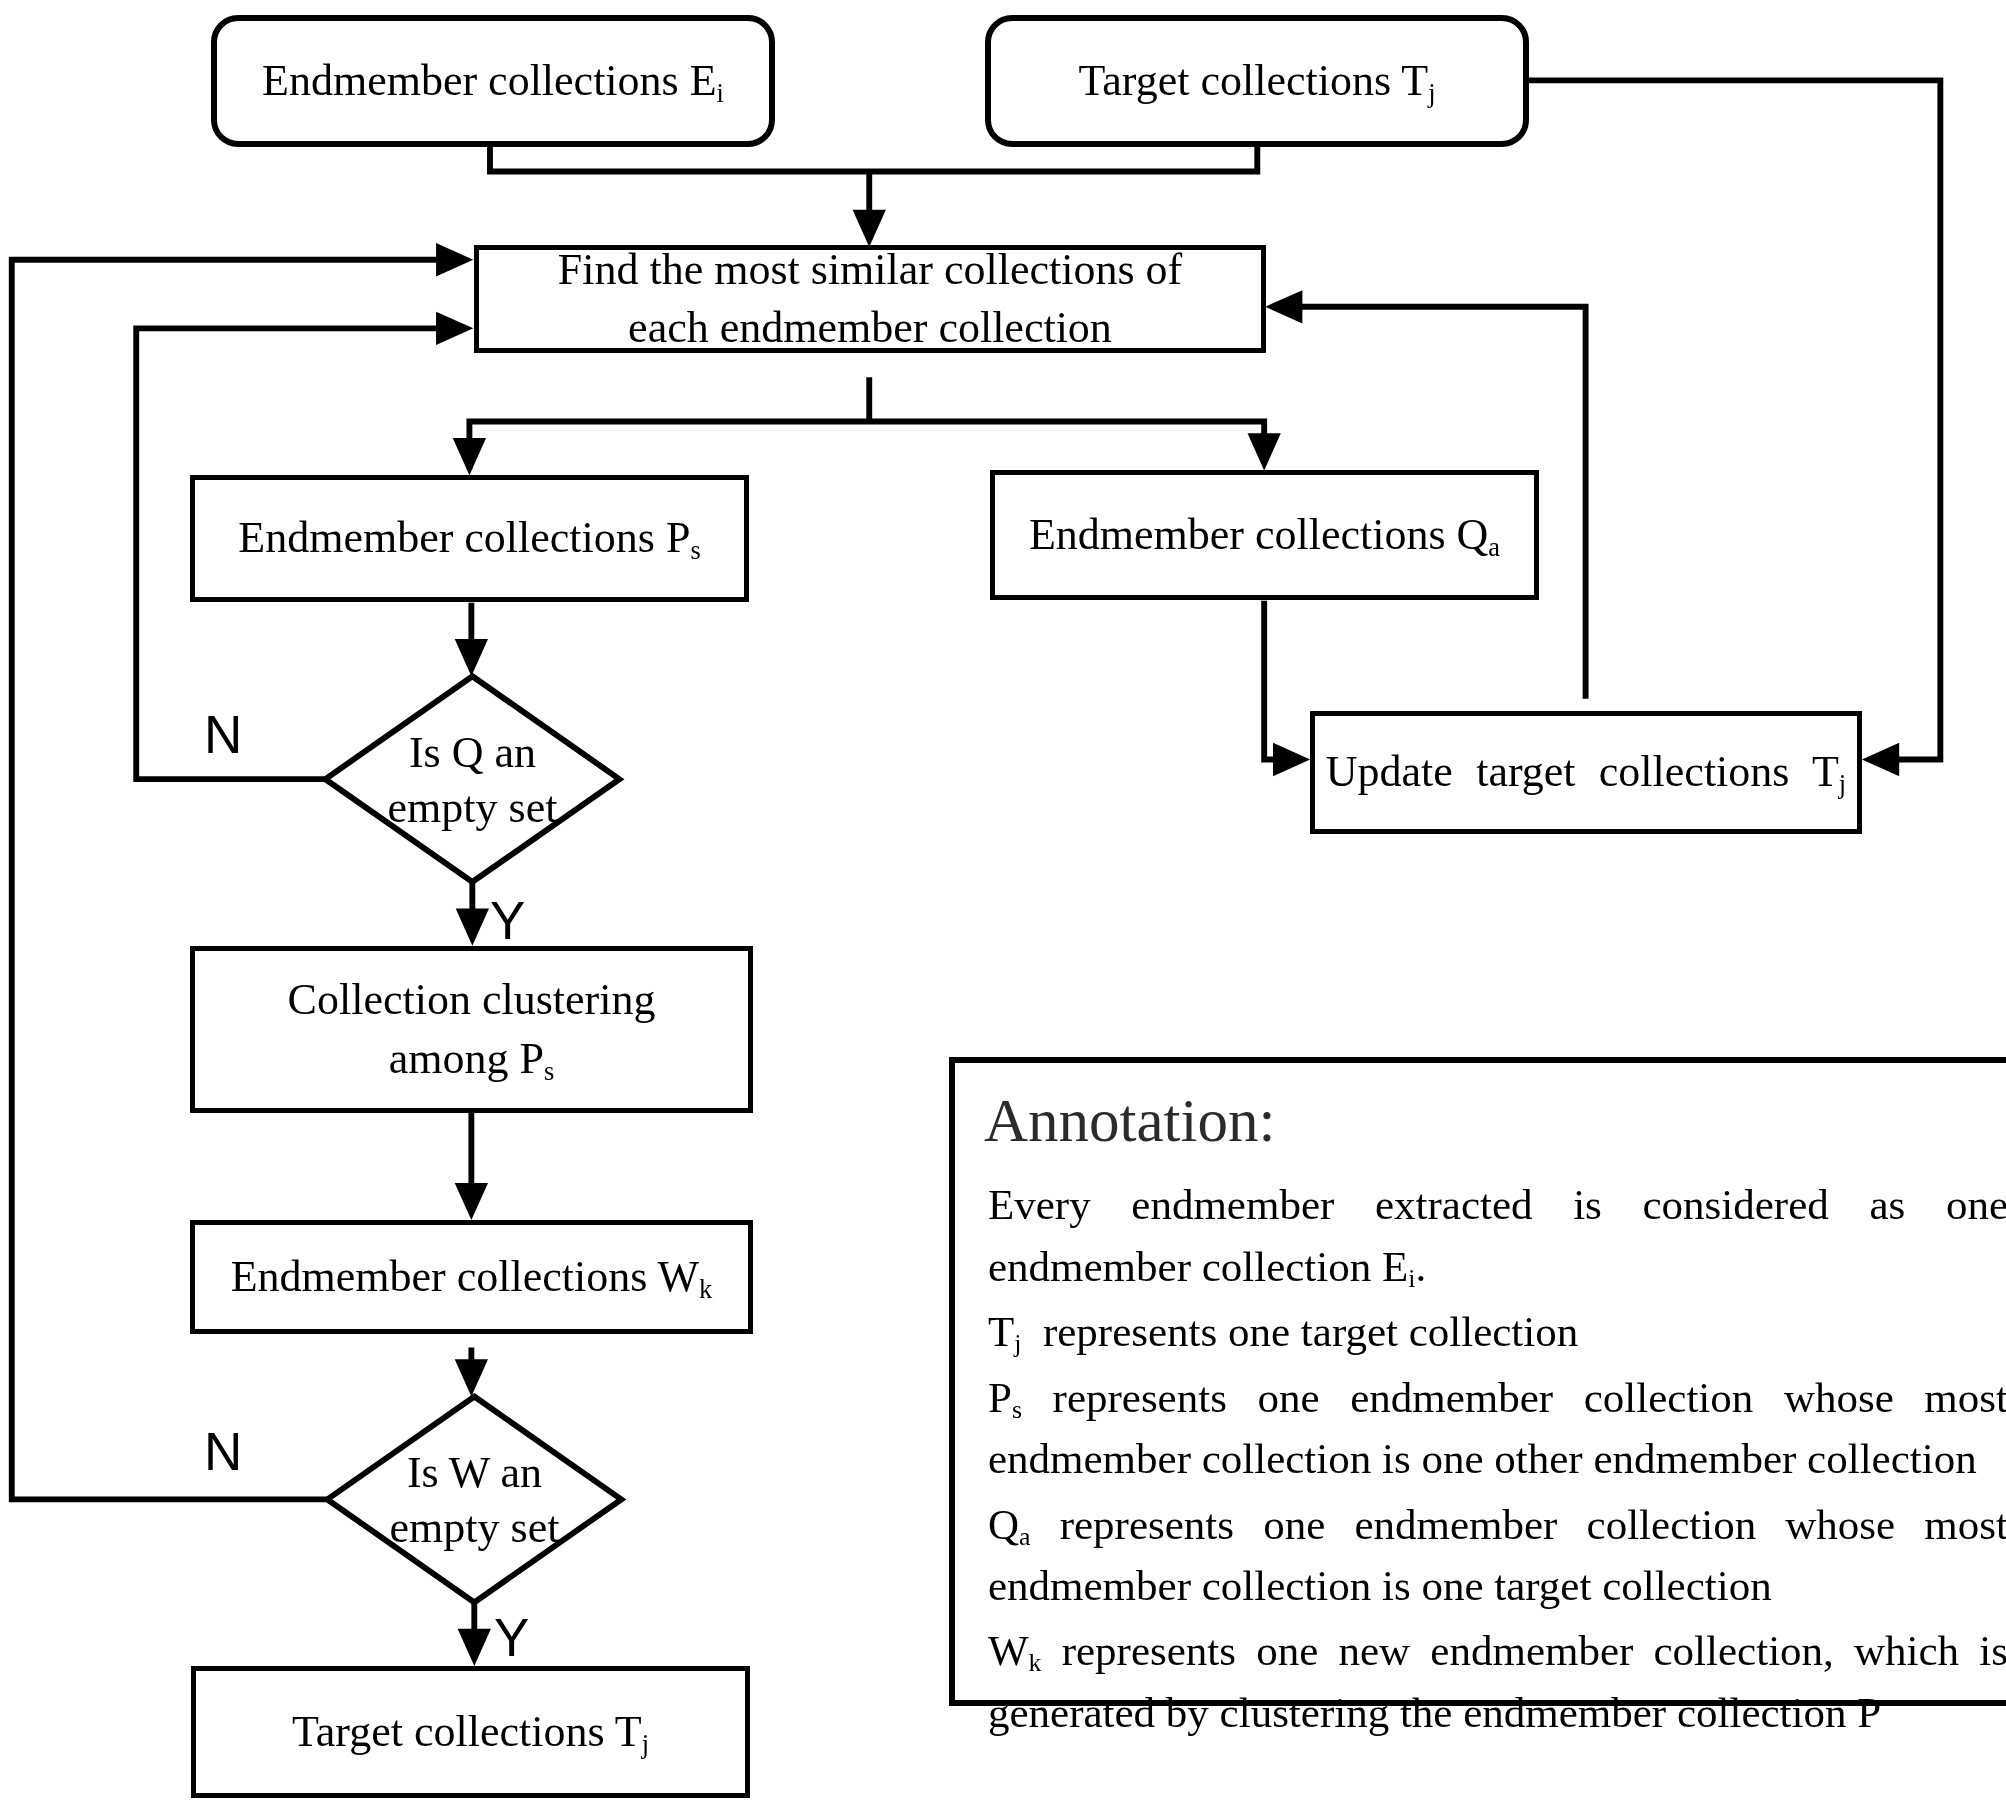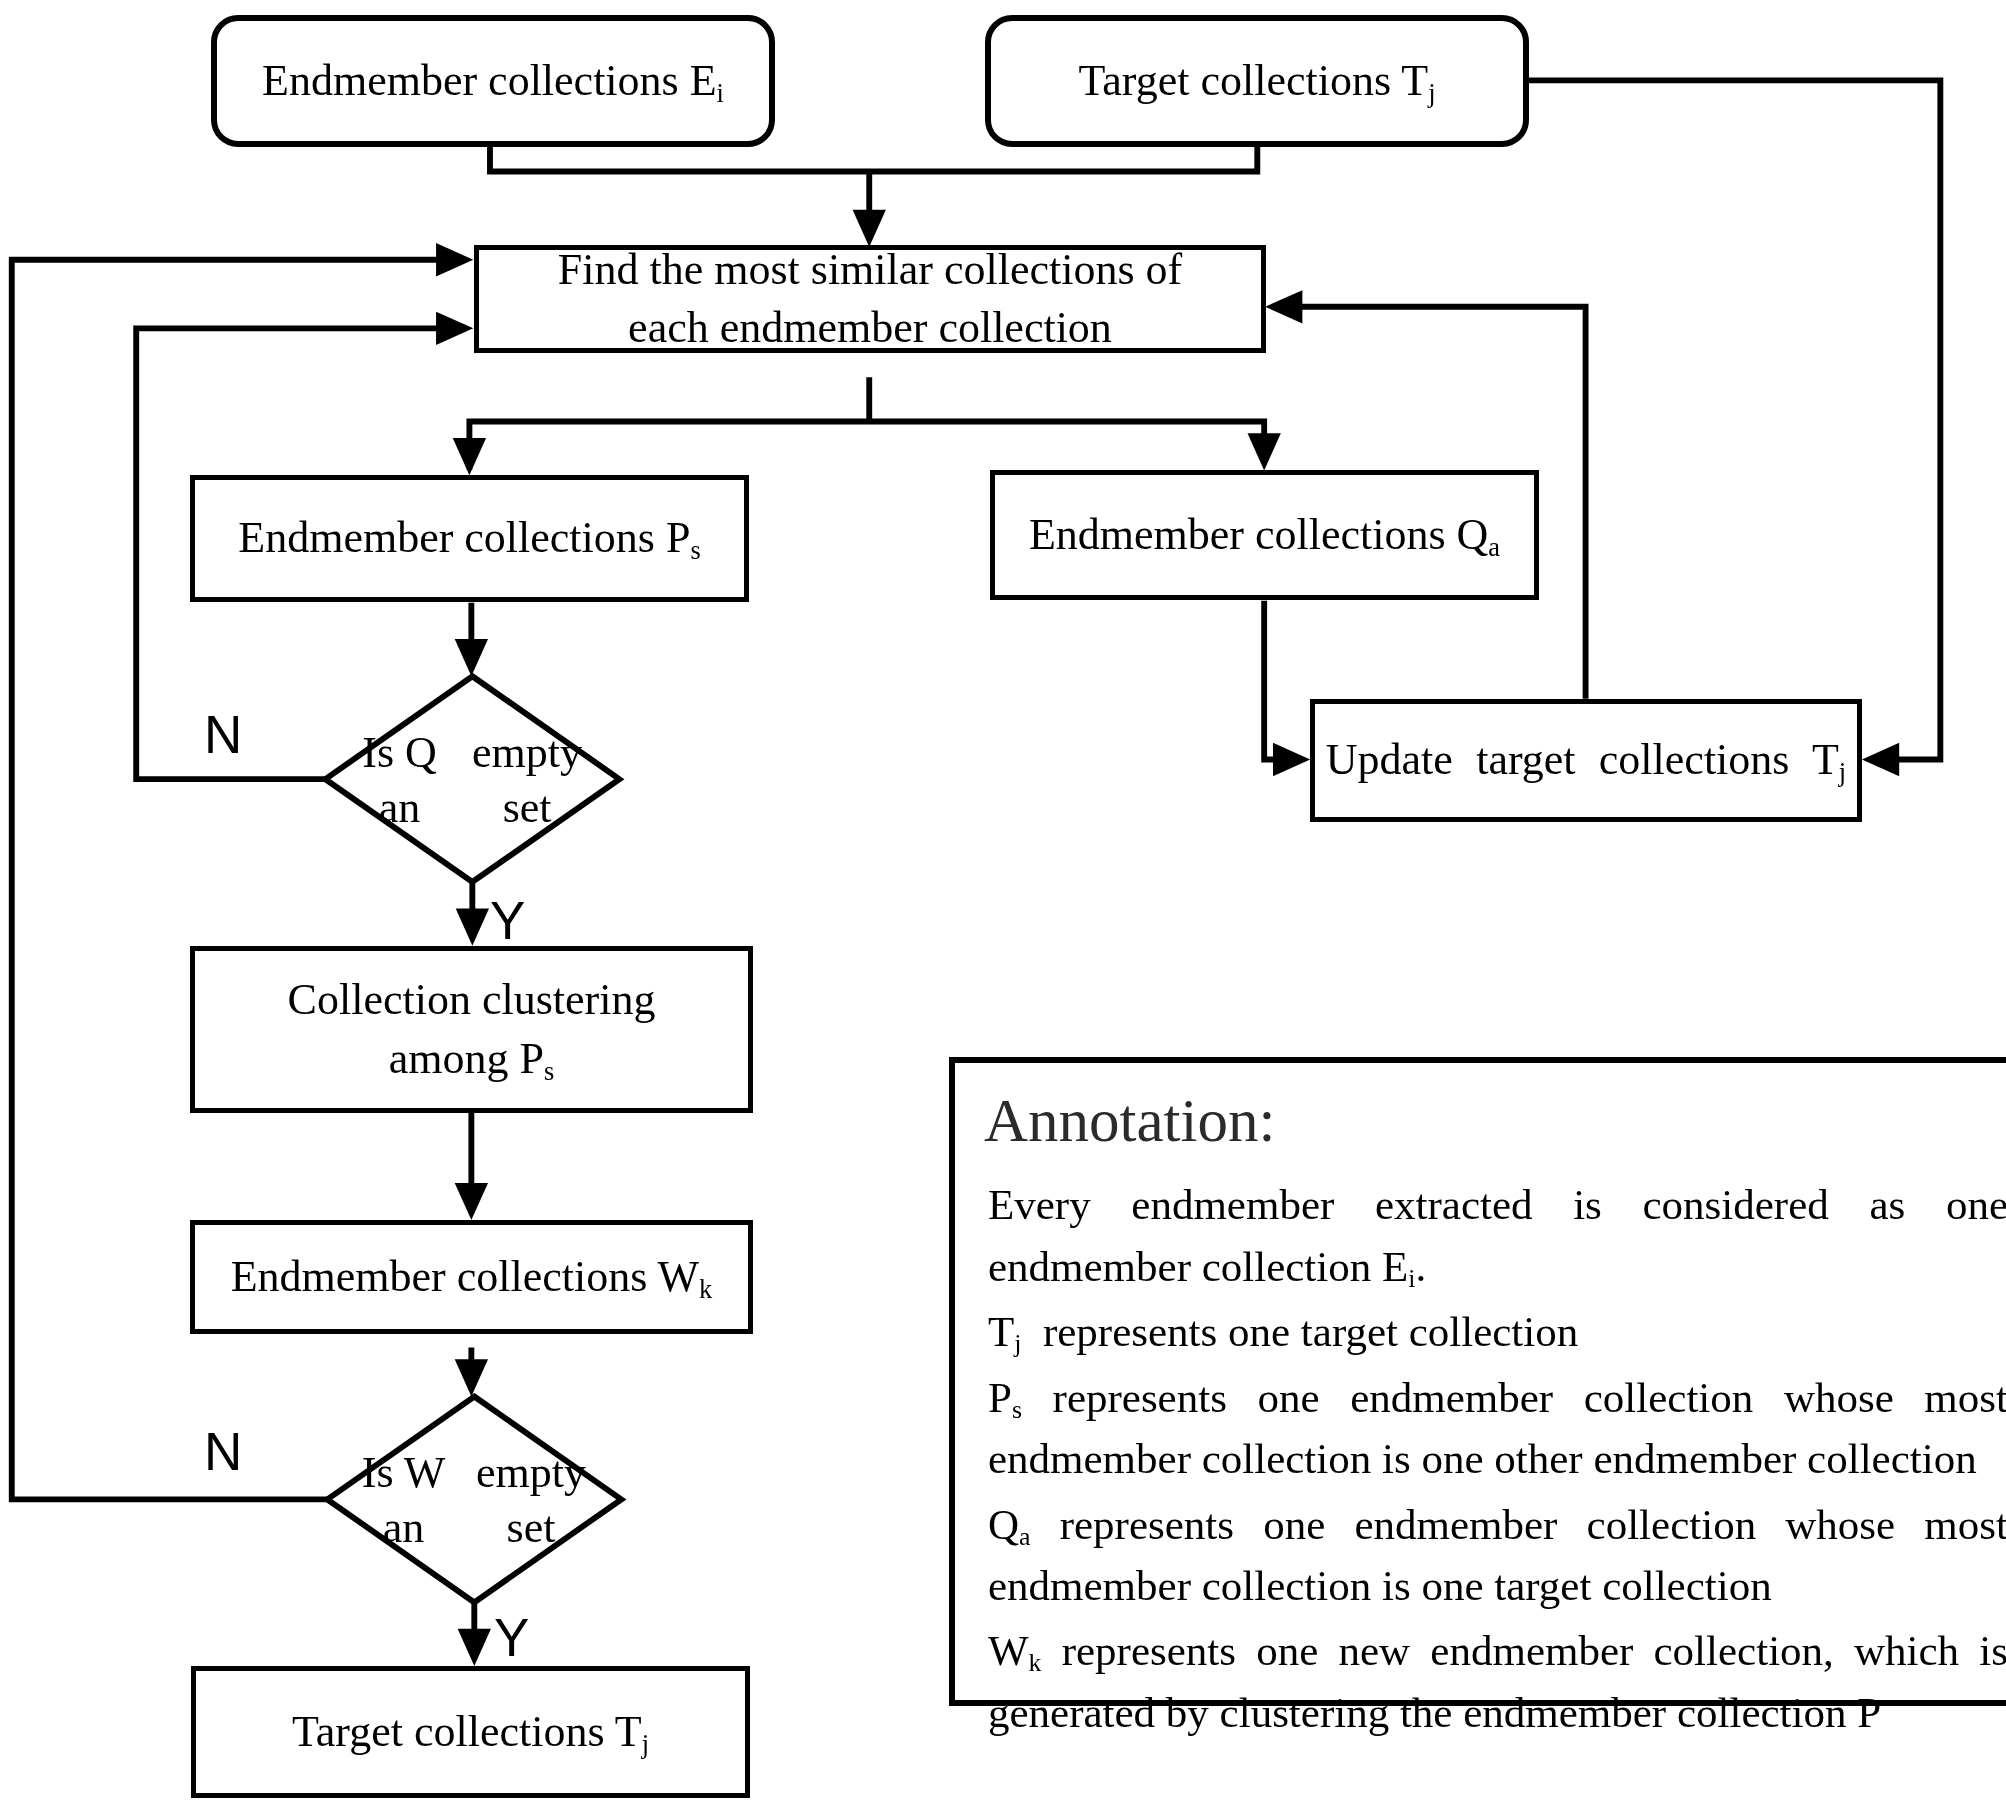--- a/index.html
+++ b/index.html
@@ -24,30 +24,30 @@
     background: #ffffff;
     display: flex;
     flex-direction: column;
     align-items: center;
     justify-content: center;
     text-align: center;
     font-size: 44px;
     line-height: 1.32;
   }
   .node.thick { border-width: 6.9px; border-radius: 27px; }
-  .node.wide-words { word-spacing: 0.28em; }
+  .node.wide-words { word-spacing: 0.28em; margin-top: 12px; }
   .node sub, .ann-par sub, .diamond-label sub {
     font-size: 0.6em;
     line-height: 0;
     vertical-align: -0.25em;
   }
   .diamond-label {
     position: absolute;
     display: flex;
-    flex-direction: row;
+    flex-direction: column;
     align-items: center;
     justify-content: center;
     text-align: center;
     font-size: 44px;
     line-height: 1.25;
     background: transparent;
   }
   .branch-label {
     position: absolute;
     font-family: "Liberation Sans", sans-serif;

